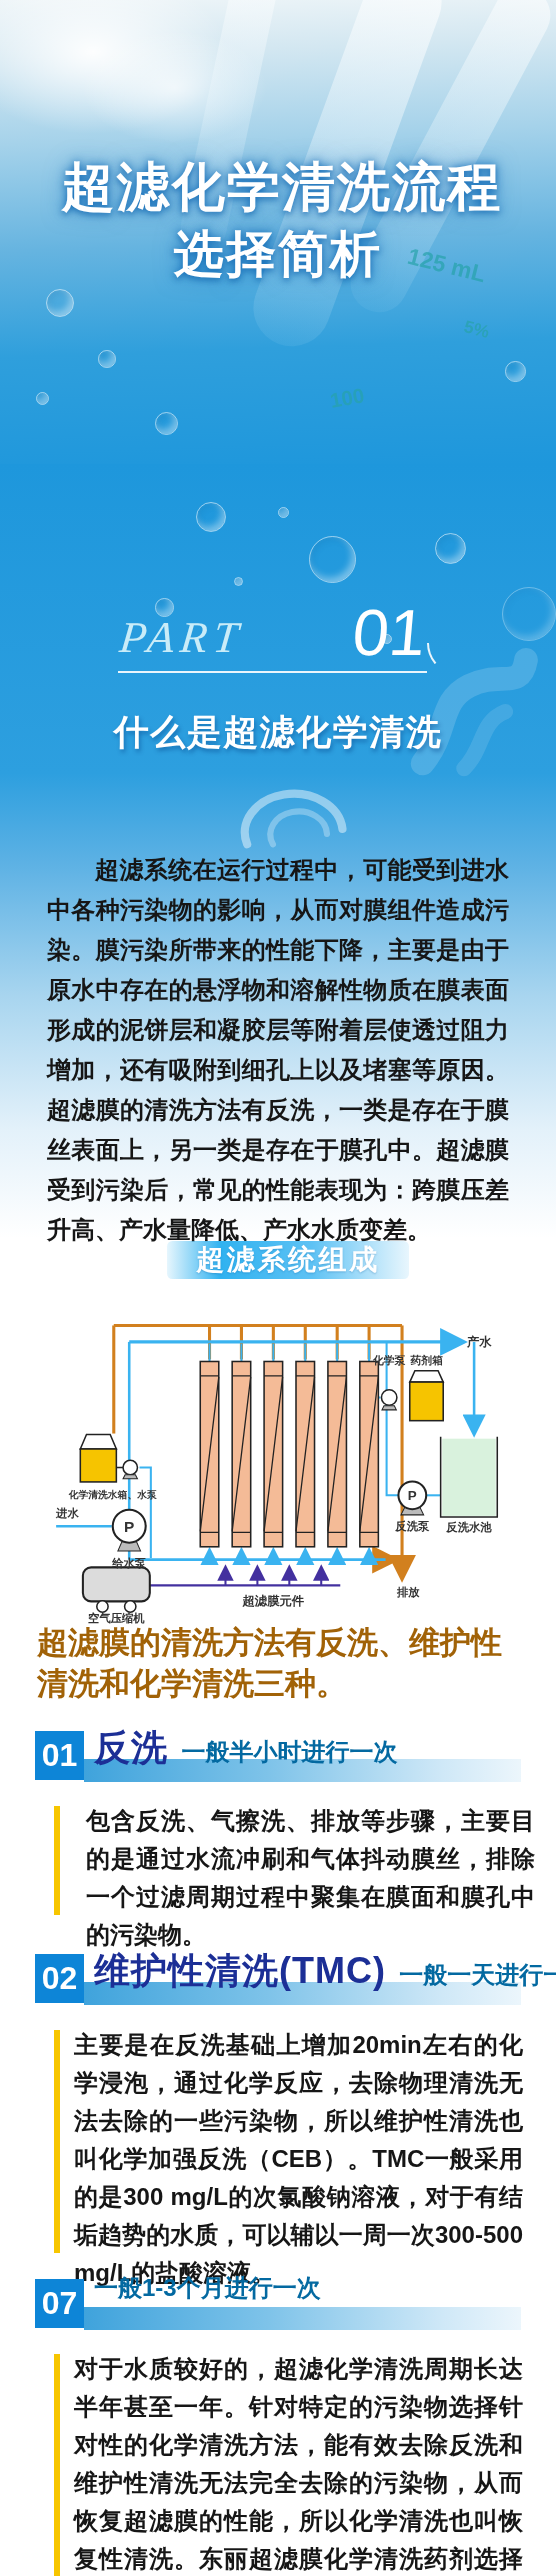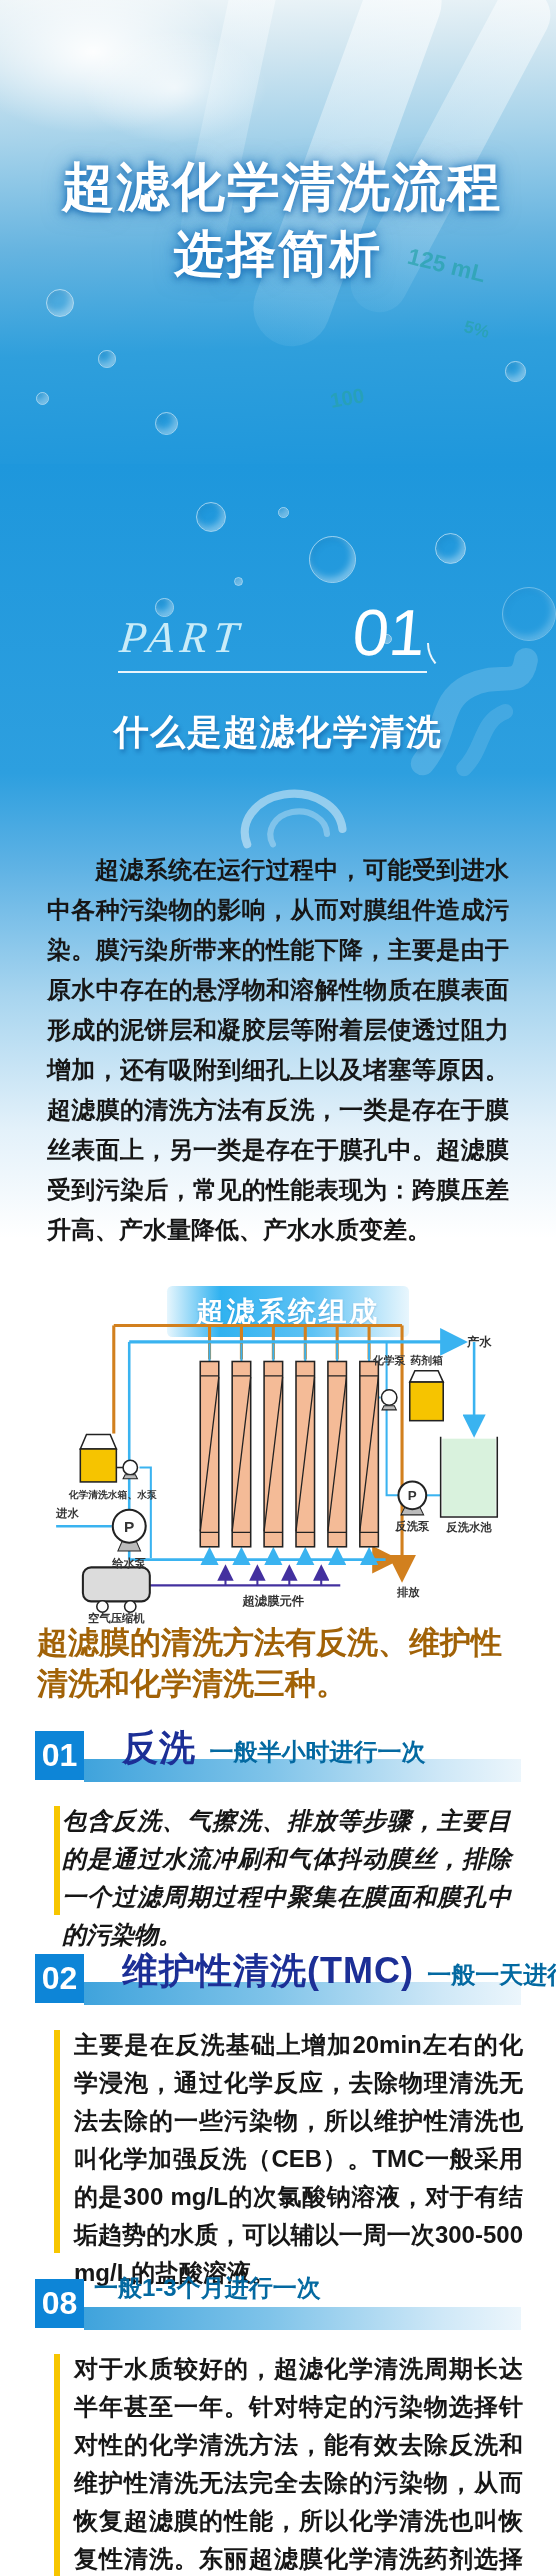--- a/index.html
+++ b/index.html
@@ -46,21 +46,21 @@
 
   .methods{font-size:31px;font-weight:900;line-height:41px;color:#a16207;}
 
   
   .sec{left:35px;width:486px;height:52px;}
   .sec .num{position:absolute;left:0;top:0;width:49px;height:49px;background:#0d85d7;color:#fff;
     font-size:32px;font-weight:700;display:flex;align-items:center;justify-content:center;}
   .sec .strip{position:absolute;left:49px;right:0;top:28px;height:23px;
     background:linear-gradient(90deg,#3fa3dc 0%,#7ec3e9 42%,#cfe8f7 82%,#ecf6fc 100%);}
   .sec .row{position:absolute;left:59px;top:-7.2px;display:flex;align-items:baseline;gap:13.4px;white-space:nowrap;}
-  .sec .ttl{font-size:36px;font-weight:900;color:#1c2f96;letter-spacing:1px;margin-left:28px;}
+  .sec .ttl{font-size:36px;font-weight:900;color:#1c2f96;letter-spacing:1px;}
   .sec .sub{font-size:24px;font-weight:900;color:#0369a1;}
 
   svg text{font-family:"Liberation Sans","DejaVu Sans",sans-serif;font-weight:600;fill:#333;}
 </style>
 </head>
 <body>
 
 <div id="page">
 
   <div class="abs bg-hero"></div>
@@ -103,21 +103,21 @@
   <div class="abs hook" style="left:427px;top:643px;width:25px;height:29px;"></div>
   <div class="abs part-head" style="top:709px;">什么是超滤化学清洗</div>
 
   <svg class="abs" style="left:216px;top:767px;" width="155" height="103" viewBox="0 0 300 200">
     <path d="M60,150 A95,75 0 1 1 245,120" fill="none" stroke="rgba(255,255,255,.45)" stroke-width="16" stroke-linecap="round"></path>
     <path d="M110,150 A55,45 0 1 1 215,130" fill="none" stroke="rgba(255,255,255,.3)" stroke-width="12" stroke-linecap="round"></path>
   </svg>
 
   <div class="abs intro" style="left:47px;top:850px;width:462px;">超滤系统在运行过程中，可能受到进水中各种污染物的影响，从而对膜组件造成污染。膜污染所带来的性能下降，主要是由于原水中存在的悬浮物和溶解性物质在膜表面形成的泥饼层和凝胶层等附着层使透过阻力增加，还有吸附到细孔上以及堵塞等原因。超滤膜的清洗方法有反洗，一类是存在于膜丝表面上，另一类是存在于膜孔中。超滤膜受到污染后，常见的性能表现为：跨膜压差升高、产水量降低、产水水质变差。</div>
 
-  <div class="abs uf-banner" style="left:167px;top:1286px;width:242px;height:51px;">超滤系统组成</div>
+  <div class="abs uf-banner" style="left:167px;top:1241px;width:242px;height:38px;">超滤系统组成</div>
 
   <svg class="abs" style="left:52px;top:1310px;" width="453" height="314" viewBox="0 0 880 610">
     <defs>
       <marker id="ab" markerWidth="9" markerHeight="9" refX="7" refY="4.5" orient="auto">
           <path d="M0,0 L9,4.5 L0,9 Z" fill="#3ab3f0"></path>
         </marker>
       <marker id="ao" markerWidth="9" markerHeight="9" refX="7" refY="4.5" orient="auto">
           <path d="M0,0 L9,4.5 L0,9 Z" fill="#d2801e"></path>
         </marker>
       <marker id="ap" markerWidth="8" markerHeight="8" refX="6" refY="4" orient="auto">
@@ -254,36 +254,36 @@
 
   <div class="abs sec" style="top:1731px;">
     <div class="strip"></div>
     <div class="num">01</div>
     <div class="row">
       <span class="ttl">反洗</span>
       <span class="sub">一般半小时进行一次</span>
     </div>
   </div>
   <div class="abs ybar" style="left:54px;top:1806px;height:109px;"></div>
-  <div class="abs bodytxt" style="left:62px;top:1802px;width:449px;font-style:italic;">包含反洗、气擦洗、排放等步骤，主要目的是通过水流冲刷和气体抖动膜丝，排除一个过滤周期过程中聚集在膜面和膜孔中的污染物。</div>
+  <div class="abs bodytxt" style="left:86px;top:1802px;width:449px;">包含反洗、气擦洗、排放等步骤，主要目的是通过水流冲刷和气体抖动膜丝，排除一个过滤周期过程中聚集在膜面和膜孔中的污染物。</div>
 
   <div class="abs sec" style="top:1954px;">
     <div class="strip"></div>
     <div class="num">02</div>
     <div class="row">
       <span class="ttl">维护性清洗(TMC)</span>
       <span class="sub">一般一天进行一次</span>
     </div>
   </div>
   <div class="abs ybar" style="left:54px;top:2030px;height:223px;"></div>
   <div class="abs bodytxt" style="left:74px;top:2026px;width:449px;">主要是在反洗基础上增加20min左右的化学浸泡，通过化学反应，去除物理清洗无法去除的一些污染物，所以维护性清洗也叫化学加强反洗（CEB）。TMC一般采用的是300 mg/L的次氯酸钠溶液，对于有结垢趋势的水质，可以辅以一周一次300-500 mg/L的盐酸溶液。</div>
 
   <div class="abs sec" style="top:2279px;">
     <div class="strip"></div>
-    <div class="num">08</div>
+    <div class="num">07</div>
     <div class="row">
       <span class="sub">一般1-3个月进行一次</span>
     </div>
   </div>
   <div class="abs ybar" style="left:54px;top:2354px;height:513px;"></div>
   <div class="abs bodytxt" style="left:74px;top:2350px;width:449px;">对于水质较好的，超滤化学清洗周期长达半年甚至一年。针对特定的污染物选择针对性的化学清洗方法，能有效去除反洗和维护性清洗无法完全去除的污染物，从而恢复超滤膜的性能，所以化学清洗也叫恢复性清洗。东丽超滤膜化学清洗药剂选择如下表：</div>
 
 </div>
 
 

